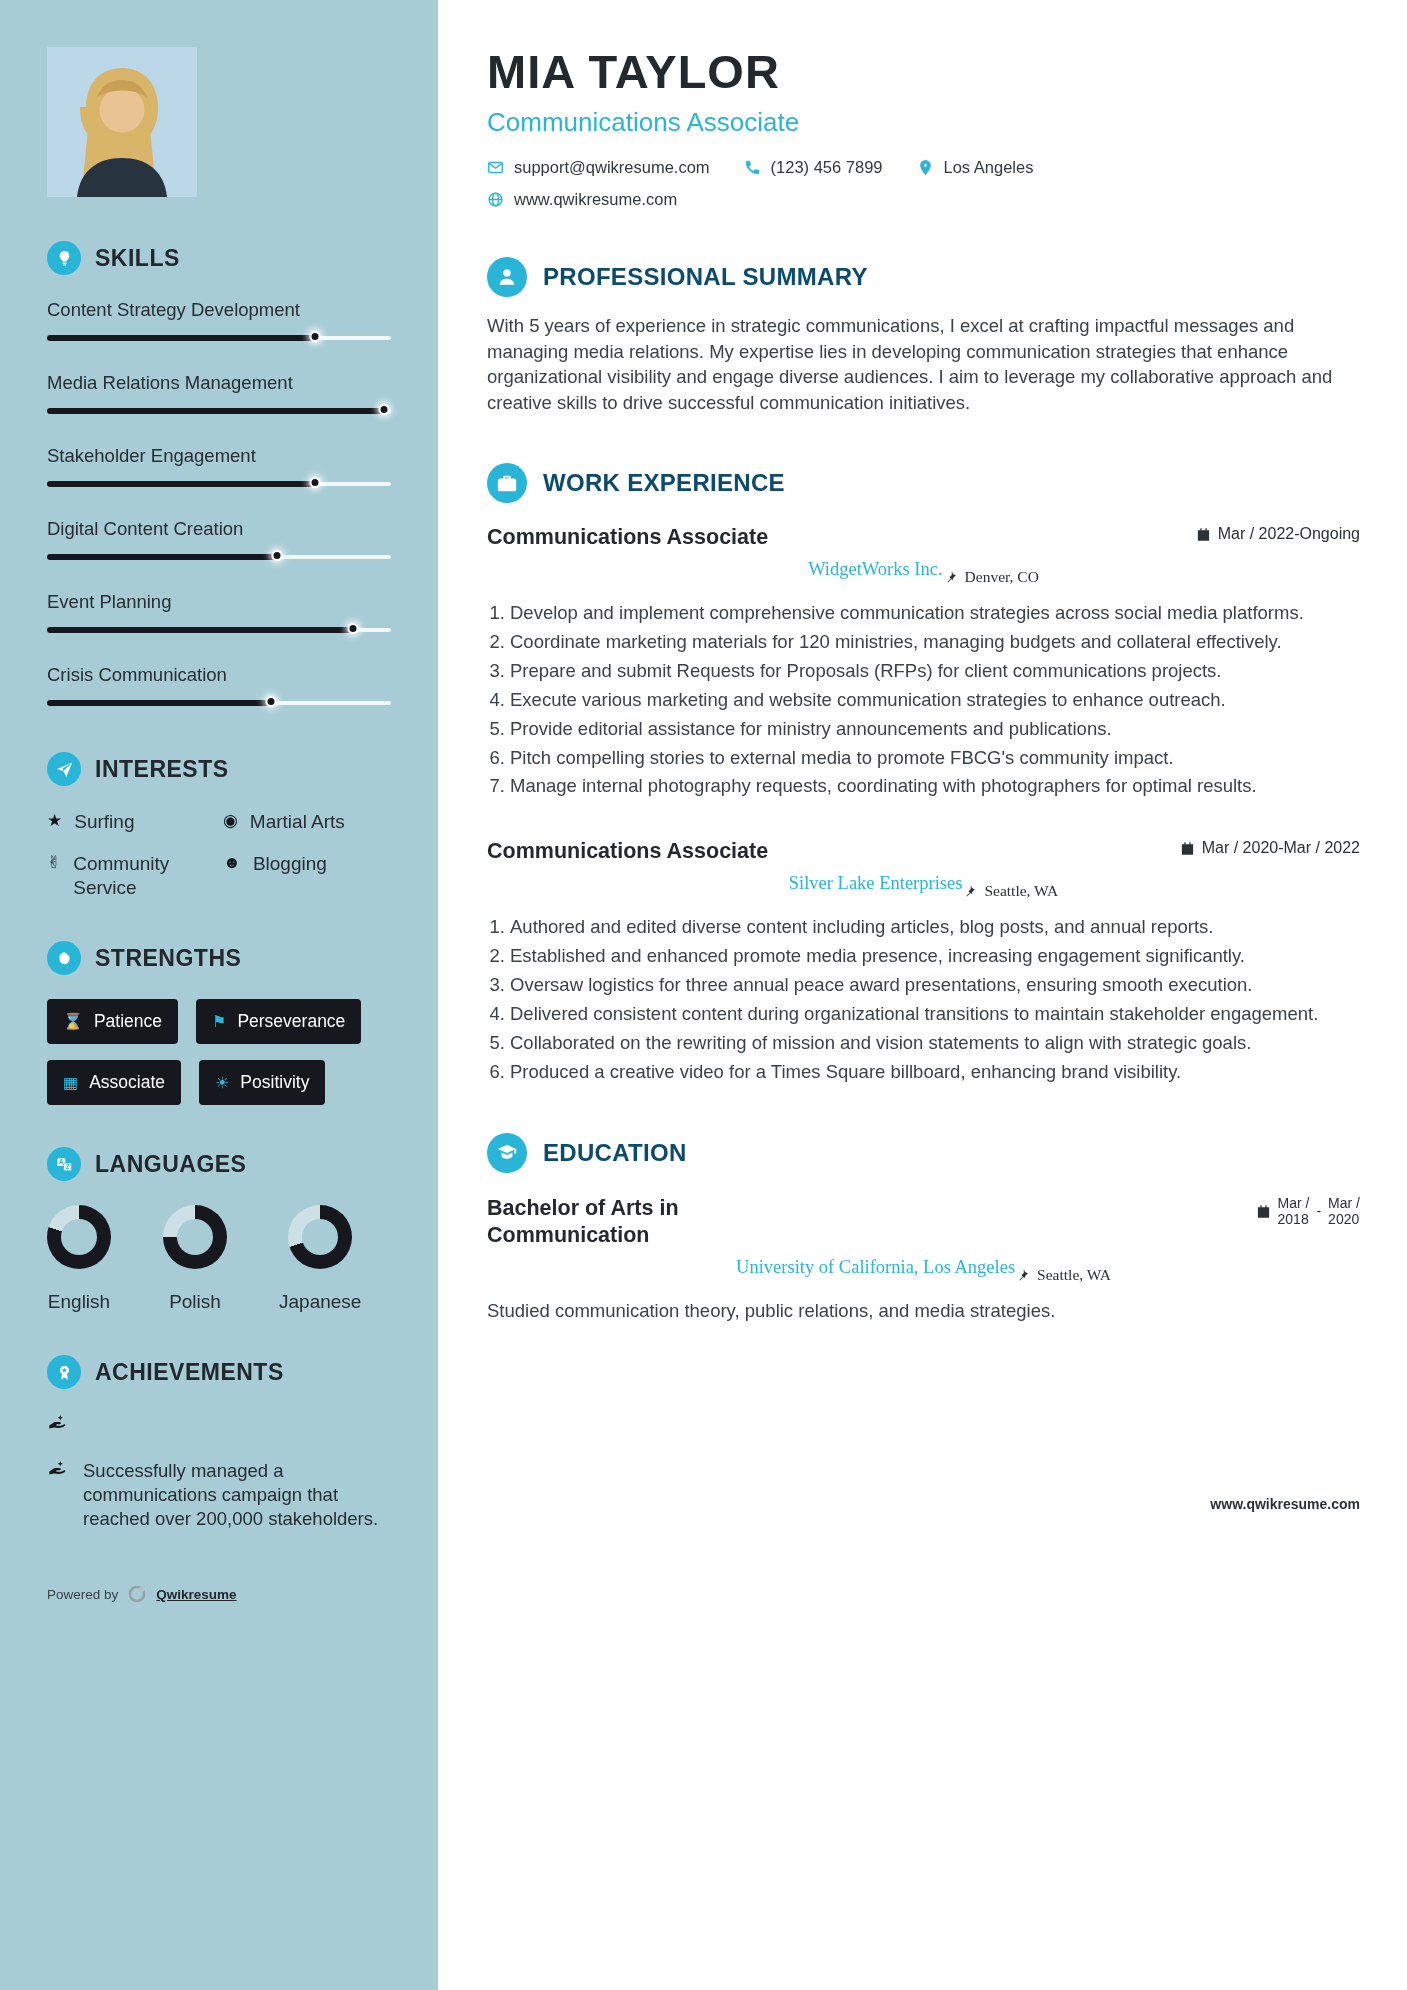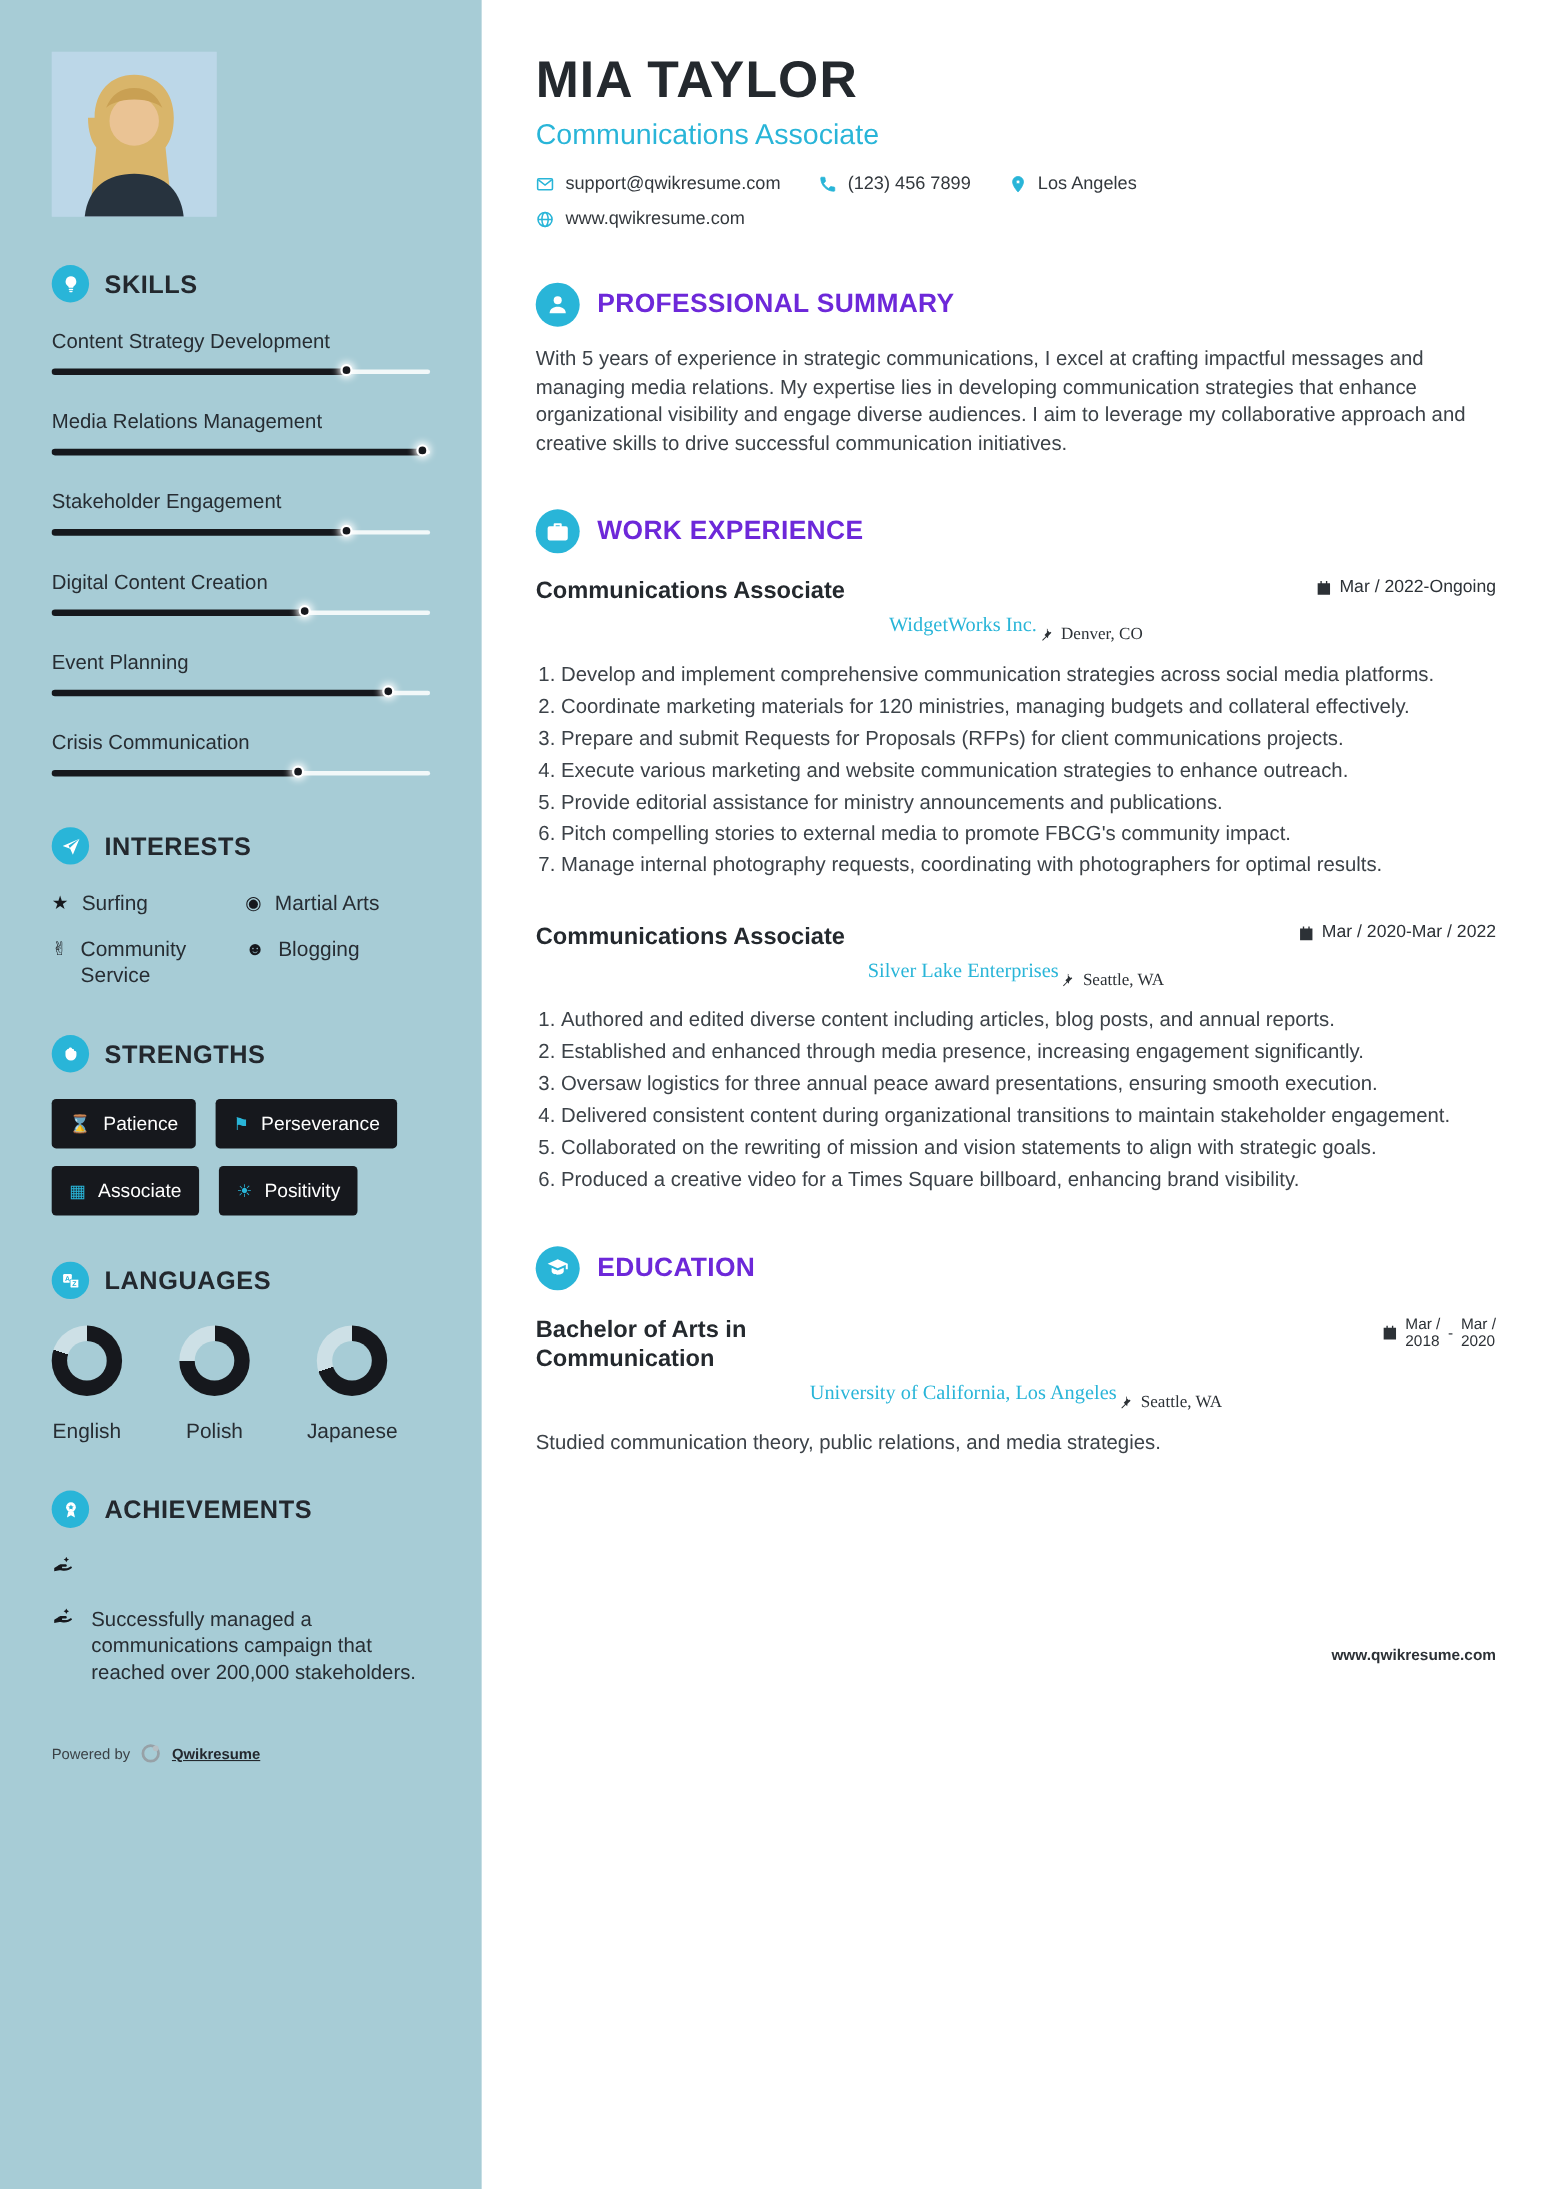--- a/index.html
+++ b/index.html
@@ -93,21 +93,21 @@
   .contact-item svg{ width:17px; height:17px; fill:var(--teal); stroke:var(--teal); }
   .contact-item .no-fill{ fill:none; }
 
   .m-section{ margin-top:48px; }
   .m-head{ display:flex; align-items:center; gap:16px; }
   .m-icon{
     width:40px; height:40px; border-radius:50%; background:var(--teal);
     display:flex; align-items:center; justify-content:center; flex:0 0 40px;
   }
   .m-icon svg{ width:22px; height:22px; fill:#fff; }
-  .m-head h2{ font-size:24px; font-weight:bold; color:#6d28d9; letter-spacing:.3px; }
+  .m-head h2{ font-size:24px; font-weight:bold; color:#0c4a6e; letter-spacing:.3px; }
   .m-body{ margin-top:16px; font-size:18.5px; line-height:1.38; color:var(--body); }
 
   .job{ margin-top:22px; }
   .job + .job{ margin-top:40px; }
   .job-top{ display:flex; justify-content:space-between; align-items:flex-start; }
   .job-title{ font-size:21.5px; font-weight:bold; color:#24292e; }
   .edu-degree{ max-width:240px; line-height:1.25; }
   .job-meta{ text-align:right; }
   .meta-row{ display:inline-flex; align-items:center; gap:7px; font-size:16px; color:#2c3136; }
   .meta-row svg{ width:15px; height:15px; fill:#2c3136; }
@@ -472,21 +472,21 @@
             <svg viewBox="0 0 24 24">
                 <path d="M14 2l1.5 1.5-1 1L18 8l1-1L20.5 8.5 16 13l-.5 3.5-2-2L8 20l-1-1 5.5-5.5-2-2L14 8z"></path>
               </svg>
             <span>Seattle, WA</span>
           </span>
         </div>
         <ol class="bullets">
 
             <li>Authored and edited diverse content including articles, blog posts, and annual reports.</li>
 
-            <li>Established and enhanced through media presence, increasing engagement significantly.</li>
+            <li>Established and enhanced promote media presence, increasing engagement significantly.</li>
 
             <li>Oversaw logistics for three annual peace award presentations, ensuring smooth execution.</li>
 
             <li>Delivered consistent content during organizational transitions to maintain stakeholder engagement.</li>
 
             <li>Collaborated on the rewriting of mission and vision statements to align with strategic goals.</li>
 
             <li>Produced a creative video for a Times Square billboard, enhancing brand visibility.</li>
           </ol>
       </div>

